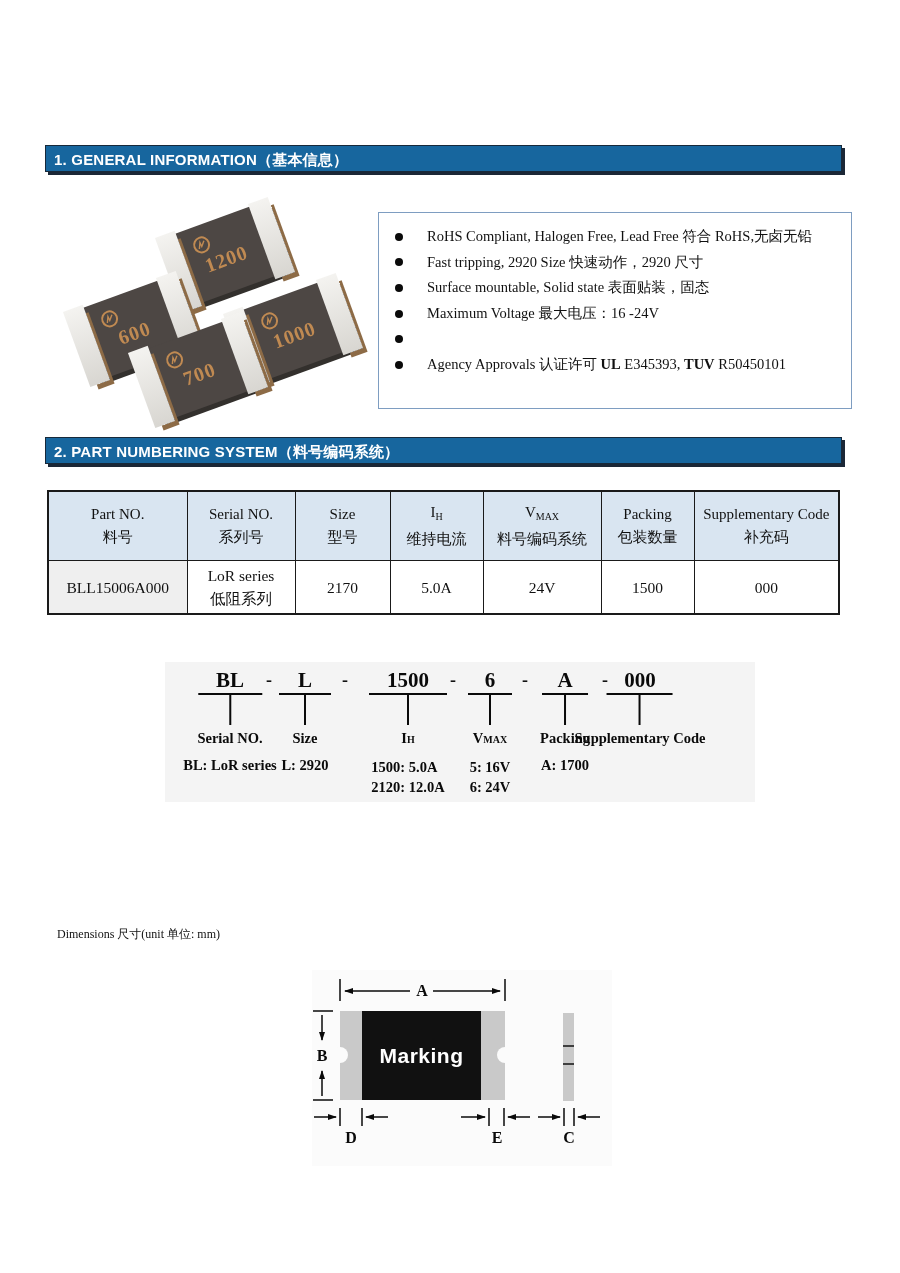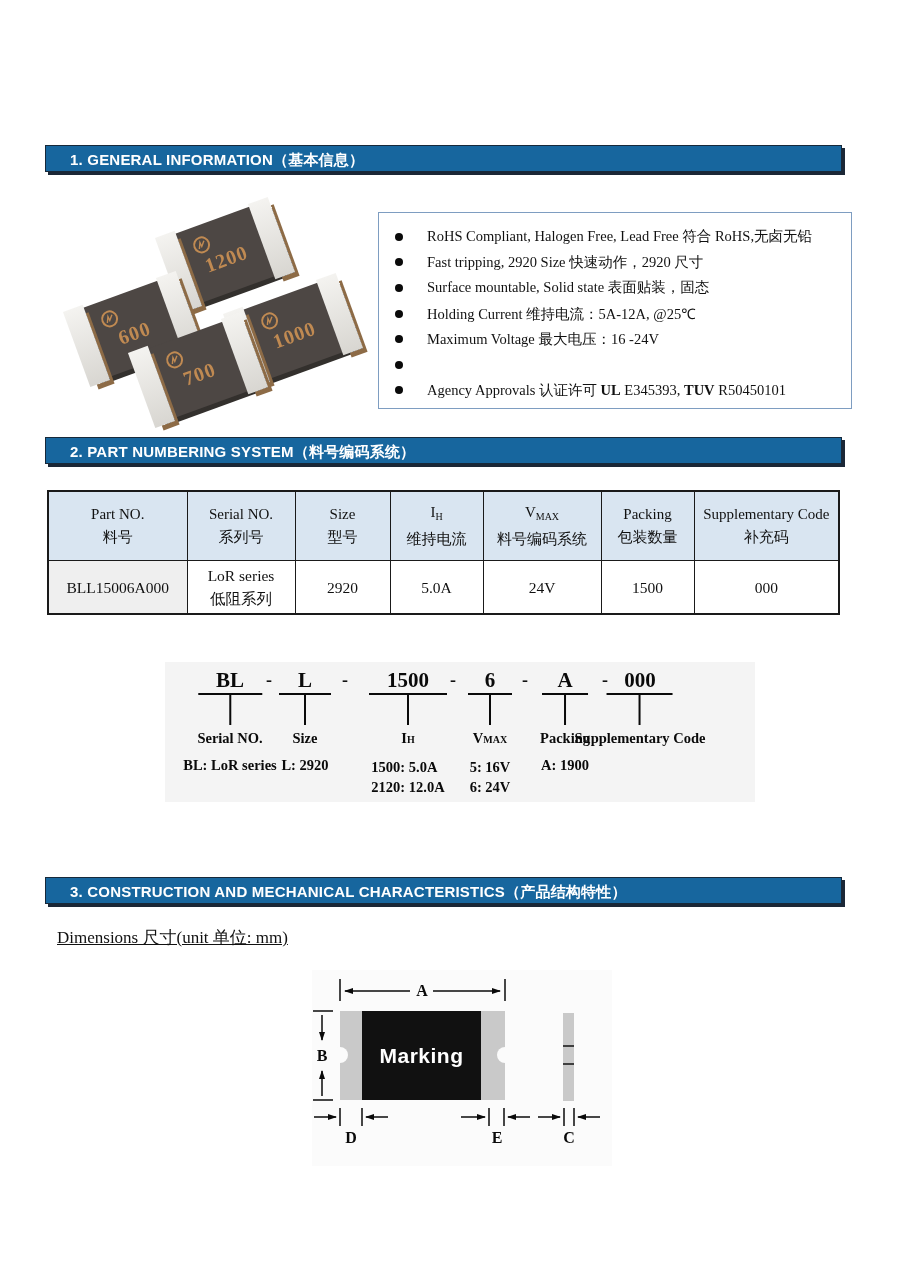--- a/index.html
+++ b/index.html
@@ -2,21 +2,21 @@
 <html><head>
 <meta charset="utf-8">
 <style>
   html,body{margin:0;padding:0;background:#fff;}
   body{width:900px;height:1273px;position:relative;font-family:"Liberation Serif",serif;color:#111;}
   .page{position:absolute;inset:0;background:#fff;overflow:hidden;}
 
   
   .sec-bar{position:absolute;left:45px;width:797px;height:27px;background:#17669E;
     border:1px solid #17293A;box-shadow:3px 3px 0 #1B2736;color:#fff;
-    font:bold 15px/27px "Liberation Sans",sans-serif;padding-left:24px;box-sizing:border-box;
+    font:bold 15px/27px "Liberation Sans",sans-serif;padding-left:8px;box-sizing:border-box;
     letter-spacing:.2px;white-space:nowrap;overflow:hidden;}
   #sec1{top:145px;} #sec2{top:437px;} #sec3{top:877px;}
 
   
   .photo{position:absolute;left:60px;top:195px;width:310px;height:230px;}
   .chip{position:absolute;width:114px;height:74px;transform:rotate(-20deg);}
   .chip-body{position:absolute;inset:0;background:#4D4744;box-shadow:6px 7px 0 -2px #33302D;}
   .chip-term{position:absolute;top:-3px;bottom:-3px;width:21px;
     background:linear-gradient(180deg,#F4F3F0,#D8D6D1);box-shadow:5px 7px 0 -2px #8D6B46;}
   .term-l{left:-3px;} .term-r{right:-3px;}
@@ -52,21 +52,21 @@
   .pn-bar{height:2px;background:#0a0a0a;margin:1px auto 0;}
   .pn-stem{width:2px;height:30px;background:#0a0a0a;margin:0 auto;}
   .pn-label{font-size:14.5px;margin-top:4px;white-space:nowrap;line-height:18px;}
   .pn-label .lsub{font-size:10px;}
   .pn-subs{margin-top:8px;font-size:14.5px;line-height:20px;display:inline-block;
     text-align:left;white-space:nowrap;}
   .pn-dash{position:absolute;top:6px;transform:translateX(-50%);
     font:bold 18px/24px "Liberation Serif",serif;}
 
   
-  .dims-intro{position:absolute;left:57px;top:926px;font-size:17px;text-decoration:underline;}
+  .dims-intro{position:absolute;left:57px;top:926px;font-size:12px;}
   .dims{position:absolute;left:312px;top:970px;width:300px;height:196px;background:#FBFBFB;}
   .dims svg{position:absolute;left:0;top:0;}
   .marking-box{position:absolute;left:50px;top:41px;width:119px;height:89px;display:flex;
     align-items:center;justify-content:center;color:#fff;
     font:bold 21px "Liberation Sans",sans-serif;letter-spacing:.5px;}
   .dim-letter{position:absolute;transform:translate(-50%,-50%);
     font:bold 16px "Liberation Serif",serif;color:#0a0a0a;}
 </style>
 </head>
 <body>
@@ -134,24 +134,20 @@
       <div class="feature-item">
         <span class="bullet"></span>
         <span class="feature-text"><span>Fast tripping, 2920 Size 快速动作，2920 尺寸</span></span>
       </div>
       <div class="feature-item">
         <span class="bullet"></span>
         <span class="feature-text"><span>Surface mountable, Solid state  表面贴装，固态</span></span>
       </div>
       <div class="feature-item">
         <span class="bullet"></span>
-        <span class="feature-text"><span>Holding Current 维持电流：5A-12A, @25℃</span></span>
-      </div>
-      <div class="feature-item">
-        <span class="bullet"></span>
         <span class="feature-text"><span>Maximum Voltage 最大电压：16 -24V</span></span>
       </div>
       <div class="feature-item">
         <span class="bullet"></span>
       </div>
       <div class="feature-item">
         <span class="bullet"></span>
         <span class="feature-text"><span>Agency Approvals 认证许可  </span><b>UL</b><span> E345393, </span><b>TUV</b><span> R50450101</span></span>
       </div>
     </div>
@@ -203,21 +199,21 @@
     <tbody>
         <tr>
           <td class="hl">
             <div class="th-line">BLL15006A000</div>
           </td>
           <td>
             <div class="th-line">LoR series</div>
             <div class="th-line">低阻系列</div>
           </td>
           <td>
-            <div class="th-line">2920</div>
+            <div class="th-line">2170</div>
           </td>
           <td>
             <div class="th-line">5.0A</div>
           </td>
           <td>
             <div class="th-line">24V</div>
           </td>
           <td>
             <div class="th-line">1500</div>
           </td>
@@ -226,35 +222,34 @@
           </td>
         </tr>
       </tbody>
   </table>
 
   <div class="pn-diagram">
       <div class="pn-col" style="left: 65px;"><div class="pn-code">BL</div><div class="pn-bar" style="width: 64px;"></div><div class="pn-stem"></div><div class="pn-label"><span>Serial NO.</span></div><div class="pn-subs"><div>BL: LoR series</div></div></div>
       <div class="pn-col" style="left: 140px;"><div class="pn-code">L</div><div class="pn-bar" style="width: 52px;"></div><div class="pn-stem"></div><div class="pn-label"><span>Size</span></div><div class="pn-subs"><div>L: 2920</div></div></div>
       <div class="pn-col" style="left: 243px;"><div class="pn-code">1500</div><div class="pn-bar" style="width: 78px;"></div><div class="pn-stem"></div><div class="pn-label"><span>I</span><span class="lsub">H</span></div><div class="pn-subs"><div>1500: 5.0A</div><div>2120: 12.0A</div></div></div>
       <div class="pn-col" style="left: 325px;"><div class="pn-code">6</div><div class="pn-bar" style="width: 44px;"></div><div class="pn-stem"></div><div class="pn-label"><span>V</span><span class="lsub">MAX</span></div><div class="pn-subs"><div>5: 16V</div><div>6: 24V</div></div></div>
-      <div class="pn-col" style="left: 400px;"><div class="pn-code">A</div><div class="pn-bar" style="width: 46px;"></div><div class="pn-stem"></div><div class="pn-label"><span>Packing</span></div><div class="pn-subs"><div>A: 1900</div></div></div>
+      <div class="pn-col" style="left: 400px;"><div class="pn-code">A</div><div class="pn-bar" style="width: 46px;"></div><div class="pn-stem"></div><div class="pn-label"><span>Packing</span></div><div class="pn-subs"><div>A: 1700</div></div></div>
       <div class="pn-col" style="left: 475px;">
         <div class="pn-code">000</div>
         <div class="pn-bar" style="width: 66px;"></div>
         <div class="pn-stem"></div>
         <div class="pn-label"><span>Supplementary Code</span></div>
       </div>
       <div class="pn-dash" style="left: 104px;">-</div>
       <div class="pn-dash" style="left: 180px;">-</div>
       <div class="pn-dash" style="left: 288px;">-</div>
       <div class="pn-dash" style="left: 360px;">-</div>
       <div class="pn-dash" style="left: 440px;">-</div>
     </div>
 
-  <div class="sec-bar" id="sec3">3. CONSTRUCTION AND MECHANICAL CHARACTERISTICS（产品结构特性）</div>
 
   <div class="dims-intro">Dimensions 尺寸(unit 单位: mm)</div>
 
   <div class="dims">
     <svg width="300" height="196" viewBox="0 0 300 196">
       <defs>
         <marker id="ah" markerWidth="9" markerHeight="8" refX="8" refY="3" orient="auto" markerUnits="userSpaceOnUse">
           <path d="M0,0 L9,3 L0,6 Z" fill="#0a0a0a"></path>
         </marker>
       </defs>

